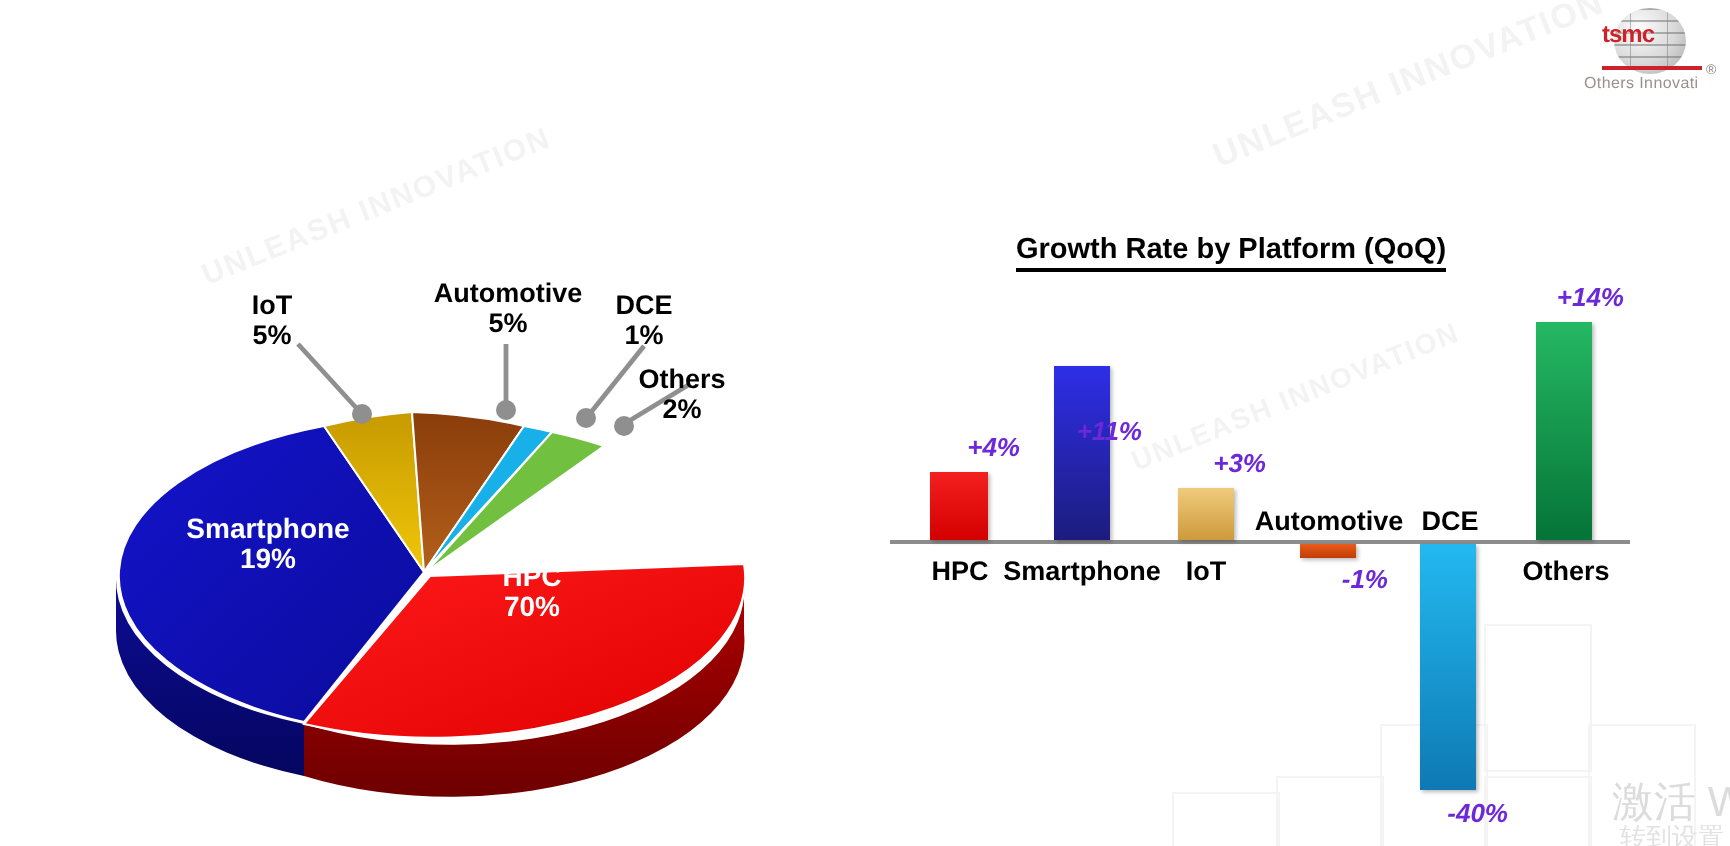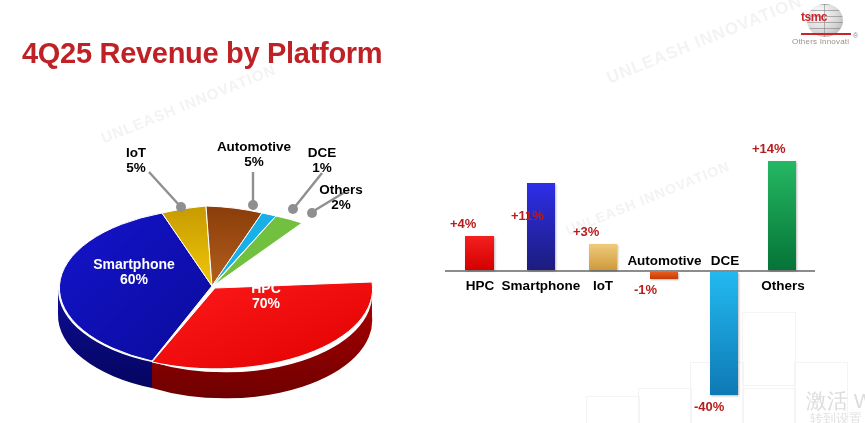--- a/index.html
+++ b/index.html
@@ -176,23 +176,24 @@
     background: #8c8c8c;
   }
   .bar {
     position: absolute;
     box-shadow: 1px 1px 2px rgba(0,0,0,.28);
   }
   .bar-value {
     position: absolute;
     font-size: 13px;
     font-weight: bold;
-    color: #b91c1c;
-    white-space: nowrap;
-    text-align: left;
+    color: #6d28d9;
+    white-space: nowrap;
+    text-align: right;
+    font-style: italic;
   }
   .bar-cat {
     position: absolute;
     font-size: 13.5px;
     font-weight: bold;
     color: #000;
     white-space: nowrap;
     text-align: center;
   }
 </style>
@@ -208,21 +209,20 @@
   <div class="wm-grid-box" style="left:742px; top:312px; width:52px; height:72px;"></div>
   <div class="wm-grid-box" style="left:690px; top:362px; width:52px; height:72px;"></div>
   <div class="wm-grid-box" style="left:794px; top:362px; width:52px; height:72px;"></div>
   <div class="wm-grid-box" style="left:638px; top:388px; width:52px; height:52px;"></div>
   <div class="wm-grid-box" style="left:742px; top:388px; width:52px; height:52px;"></div>
   <div class="wm-grid-box" style="left:586px; top:396px; width:52px; height:42px;"></div>
 
   <div class="wm-activate" style="left:806px; top:387px;">激活 W</div>
   <div class="wm-activate2" style="left:810px; top:410px;">转到设置</div>
 
-  <div id="slide-title">4Q25 Revenue by Platform</div>
 
   <div class="logo-wrap">
     <div class="logo-globe"></div>
     <div class="logo-text">tsmc</div>
     <div class="logo-rule"></div>
     <div class="logo-dot">®</div>
     <div class="logo-tag">Others Innovati</div>
   </div>
 
   <div id="pie-chart">
@@ -302,31 +302,32 @@
     </div>
 
     <div class="pie-label" style="left:257px; top:43px; width:88px;">
       <span>Others</span><br>
       <span>2%</span>
     </div>
 
     
     <div class="pie-label inner" style="left:38px; top:117px; width:112px; font-size:14px;">
       <span>Smartphone</span><br>
-      <span>60%</span>
+      <span>19%</span>
     </div>
 
     <div class="pie-label inner" style="left:196px; top:141px; width:60px; font-size:14px;">
       <span>HPC</span><br>
       <span>70%</span>
     </div>
   </div>
 
   <div id="bar-chart">
 
+    <div id="bar-title">Growth Rate by Platform (QoQ)</div>
 
     <div class="axis-line"></div>
 
     <div class="bar" style="left:25px; top:131px; width:29px; height:34px;
                 background:linear-gradient(to bottom,#F42020 0%,#D40000 100%);"></div>
     <div class="bar-value" style="left:10px; top:111px; width:60px;">+4%</div>
     <div class="bar-cat" style="left:9px;  top:173px; width:62px;">HPC</div>
 
     <div class="bar" style="left:87px; top:78px; width:28px; height:87px;
                 background:linear-gradient(to bottom,#2E2EE8 0%,#1C1C7E 100%);"></div>

